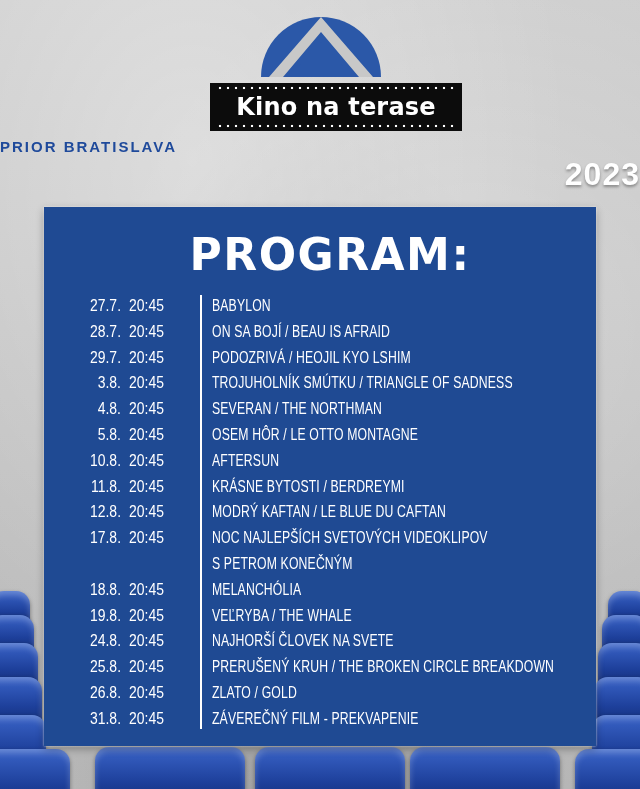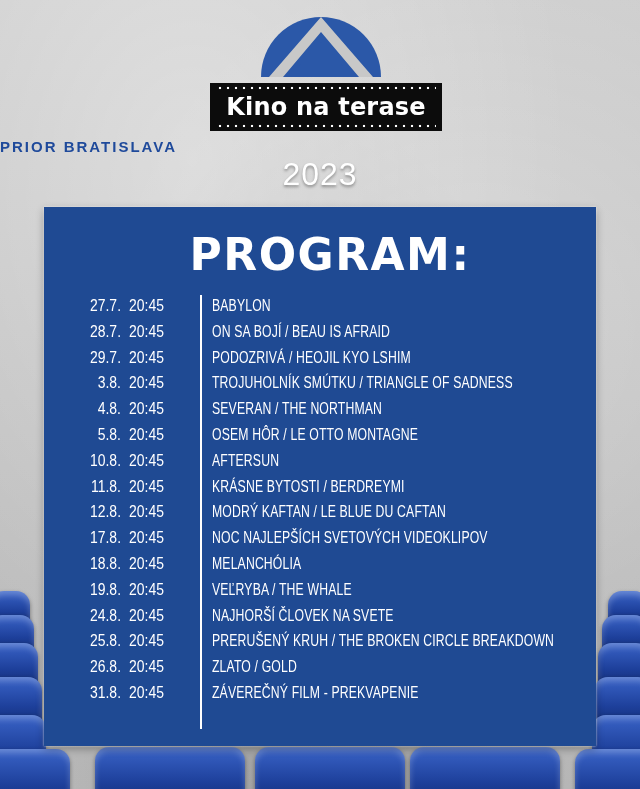--- a/index.html
+++ b/index.html
@@ -24,42 +24,42 @@
     box-shadow: inset 0 4px 6px rgba(255,255,255,0.25), 0 2px 4px rgba(0,0,0,0.4);
   }
   
   .logo { position: absolute; left: 0; right: 0; top: 0; height: 200px; }
   .logo-arc {
     position: absolute; left: 261px; top: 17px; width: 120px; height: 60px;
     overflow: hidden;
   }
   .logo-arc svg { display: block; }
   .film {
-    position: absolute; left: 210px; top: 83px; width: 232px; height: 48px;
+    position: absolute; left: 210px; top: 83px; width: 252px; height: 48px;
     background: #0c0c0c;
   }
   .film .holes {
     position: absolute; left: 6px; right: 6px; height: 4px;
     background-image: radial-gradient(circle, #fff 1.2px, transparent 1.6px);
     background-size: 8px 4px;
   }
   .film .holes.top { top: 3px; }
   .film .holes.bottom { bottom: 3px; }
   .film .title {
     position: absolute; left: 0; right: 0; top: 10px; text-align: center;
     color: #fff; font-size: 24px; font-weight: bold; letter-spacing: 0.2px;
     font-family: "DejaVu Sans", sans-serif; line-height: 28px;
   }
   .subtitle {
     position: absolute; left: 0; right: 0; top: 138px; text-align: left;
     color: #1f4a9b; font-weight: bold; font-size: 15px; letter-spacing: 2px;
   }
   .year {
-    position: absolute; left: 0; right: 0; top: 156px; text-align: center;
-    color: #fff; font-weight: normal; font-size: 32px; letter-spacing: 1px;
+    position: absolute; left: 0; right: 0; top: 156px; text-align: right;
+    color: #fff; font-weight: bold; font-size: 32px; letter-spacing: 1px;
     text-shadow: 0 2px 3px rgba(0,0,0,0.35);
   }
   
   .panel {
     position: absolute; left: 44px; top: 207px; width: 552px; height: 539px;
     background: #1f4a93;
     box-shadow: 0 0 2px rgba(255,255,255,0.7), 0 3px 8px rgba(0,0,0,0.3);
   }
   .panel-title {
     position: absolute; left: 0; right: 0; top: 22px; text-align: center;
@@ -182,20 +182,25 @@
         <span class="date">12.8.</span>
         <span class="time">20:45</span>
         <span class="film-title">MODRÝ KAFTAN / LE BLUE DU CAFTAN</span>
       </div>
     <div class="row">
         <span class="date">17.8.</span>
         <span class="time">20:45</span>
         <span class="film-title">NOC NAJLEPŠÍCH SVETOVÝCH VIDEOKLIPOV</span>
       </div>
     <div class="row">
+        <span class="date"></span>
+        <span class="time"></span>
+        <span class="film-title">S PETROM KONEČNÝM</span>
+      </div>
+    <div class="row">
         <span class="date">18.8.</span>
         <span class="time">20:45</span>
         <span class="film-title">MELANCHÓLIA</span>
       </div>
     <div class="row">
         <span class="date">19.8.</span>
         <span class="time">20:45</span>
         <span class="film-title">VEĽRYBA / THE WHALE</span>
       </div>
     <div class="row">

